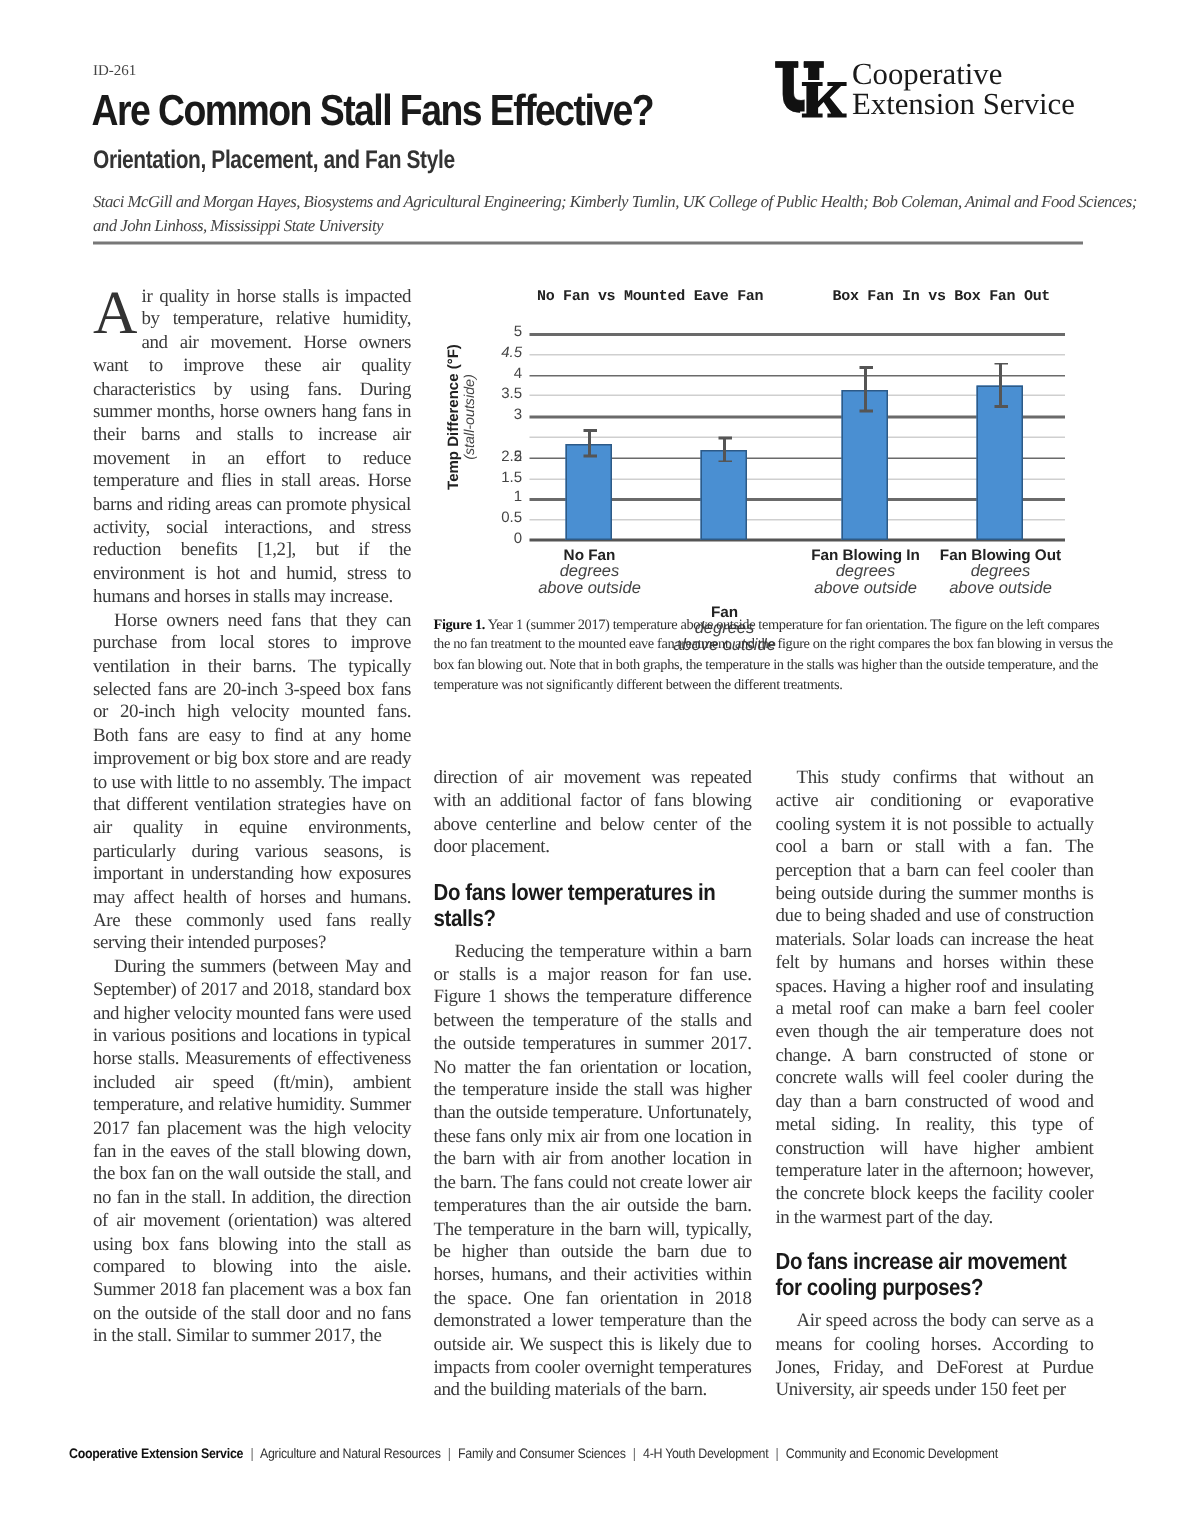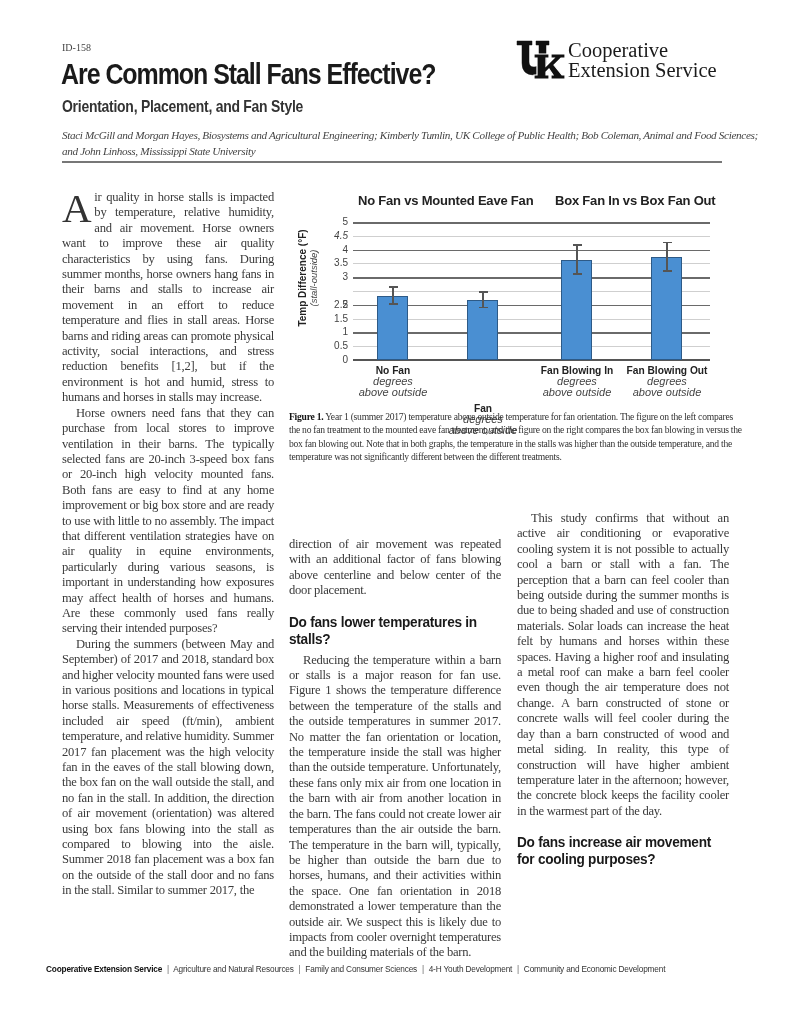--- a/index.html
+++ b/index.html
@@ -13,27 +13,27 @@
   .header-rule { position: absolute; left: 62px; top: 161px; width: 660px; height: 2px; background: #777; }
 
   .logo { position: absolute; left: 516px; top: 40px; display: flex; align-items: flex-start; }
   .logo-uk { width: 50px; height: 40px; position: relative; }
   .logo-text { margin-left: 2px; font-family: "Liberation Serif", serif; font-size: 20.5px; line-height: 20px; color: #1a1a1a; }
 
   .col { position: absolute; font-size: 12.6px; line-height: 15.4px; color: #3a3a3a; text-align: justify; hyphens: auto; letter-spacing: -0.25px; }
   .col p { text-indent: 14px; }
   .col p.noindent { text-indent: 0; }
   .col1 { left: 62px; top: 190px; width: 212px; }
-  .col2 { left: 289px; top: 537px; width: 212px; }
+  .col2 { left: 289px; top: 511px; width: 212px; }
   .col3 { left: 517px; top: 511px; width: 212px; }
   .dropcap { float: left; font-size: 41px; line-height: 32px; margin: 2px 3px 0 0; color: #333; }
   .section-heading { font-family: "Liberation Sans", sans-serif; font-weight: bold; font-size: 15.5px; line-height: 17px; color: #1a1a1a; margin: 14px 0 6px 0; transform: scaleX(0.88); transform-origin: left top; width: 240px; text-align: left; letter-spacing: -0.3px; }
 
   .figure { position: absolute; left: 290px; top: 185px; width: 450px; height: 220px; }
-  .chart-title { position: absolute; font-family: Liberation Sans, sans-serif; font-weight: bold; font-size: 13px; color: #222; white-space: nowrap; letter-spacing: -0.2px; }
+  .chart-title { position: absolute; font-family: Liberation Mono, monospace; font-weight: bold; font-size: 10px; color: #222; white-space: nowrap; letter-spacing: -0.2px; }
   .ylabel { position: absolute; left: -42px; top: 82px; width: 120px; transform: rotate(-90deg); text-align: center; font-family: "Liberation Sans", sans-serif; }
   .ylabel .main { font-weight: bold; font-size: 10px; color: #222; display: block; }
   .ylabel .sub { font-style: italic; font-size: 9.5px; color: #444; display: block; }
   .tick { position: absolute; width: 22px; text-align: right; font-family: "Liberation Sans", sans-serif; font-size: 10px; color: #444; line-height: 10px; }
   .grid { position: absolute; left: 63px; width: 357px; height: 1px; }
   .grid.major { background: #6a6a6a; height: 1.5px; }
   .grid.minor { background: #cfcfcf; }
   .axis-base { position: absolute; left: 63px; width: 357px; height: 2px; background: #555; }
   .bar { position: absolute; width: 31px; background: #4a8fd2; border: 1px solid #2d5a87; }
   .errbar { position: absolute; width: 1.5px; background: #555; }
@@ -45,21 +45,21 @@
   .caption { position: absolute; left: 289px; top: 410px; width: 455px; font-family: Liberation Serif, serif; font-size: 9.6px; line-height: 13.3px; color: #333; letter-spacing: -0.25px; }
   .caption b { color: #111; }
 
   .footer { position: absolute; left: 46px; top: 964px; width: 710px; font-family: "Liberation Sans", sans-serif; font-size: 9.2px; color: #333; white-space: nowrap; transform: scaleX(0.9); transform-origin: left top; letter-spacing: -0.2px; }
   .footer .brand { font-weight: bold; color: #111; }
   .footer .sep { color: #666; margin: 0 3px; }
 </style>
 </head>
 <body>
 
-<div class="docid">ID-158</div>
+<div class="docid">ID-261</div>
 <h1 class="title">Are Common Stall Fans Effective?</h1>
 <h2 class="subtitle">Orientation, Placement, and Fan Style</h2>
 <div class="authors">Staci McGill and Morgan Hayes, Biosystems and Agricultural Engineering; Kimberly Tumlin, UK College of Public Health; Bob Coleman, Animal and Food Sciences; and John Linhoss, Mississippi State University</div>
 <div class="header-rule"></div>
 
 <div class="logo">
   <div class="logo-uk">
     <svg width="50" height="40" viewBox="0 0 50 40">
 
       <path d="M1 1 H16 V5 H13 V22 Q13 27 18 27 Q23 27 23 22 V5 H20 V1 H33 V5 H30 V23 Q30 35 18 35 Q6 35 6 23 V5 H1 Z" fill="#111" stroke="#111" stroke-width="0.5"></path>
@@ -154,20 +154,21 @@
 
 <div class="col col2">
   <p class="noindent">direction of air movement was repeated with an additional factor of fans blowing above centerline and below center of the door placement.</p>
   <h3 class="section-heading">Do fans lower temperatures in stalls?</h3>
   <p>Reducing the temperature within a barn or stalls is a major reason for fan use. Figure 1 shows the temperature difference between the temperature of the stalls and the outside temperatures in summer 2017. No matter the fan orientation or location, the temperature inside the stall was higher than the outside temperature. Unfortunately, these fans only mix air from one location in the barn with air from another location in the barn. The fans could not create lower air temperatures than the air outside the barn. The temperature in the barn will, typically, be higher than outside the barn due to horses, humans, and their activities within the space. One fan orientation in 2018 demonstrated a lower temperature than the outside air. We suspect this is likely due to impacts from cooler overnight temperatures and the building materials of the barn.</p>
 </div>
 
 <div class="col col3">
   <p>This study confirms that without an active air conditioning or evaporative cooling system it is not possible to actually cool a barn or stall with a fan. The perception that a barn can feel cooler than being outside during the summer months is due to being shaded and use of construction materials. Solar loads can increase the heat felt by humans and horses within these spaces. Having a higher roof and insulating a metal roof can make a barn feel cooler even though the air temperature does not change. A barn constructed of stone or concrete walls will feel cooler during the day than a barn constructed of wood and metal siding. In reality, this type of construction will have higher ambient temperature later in the afternoon; however, the concrete block keeps the facility cooler in the warmest part of the day.</p>
   <h3 class="section-heading">Do fans increase air movement for cooling purposes?</h3>
+  <p>Air speed across the body can serve as a means for cooling horses. According to Jones, Friday, and DeForest at Purdue University, air speeds under 150 feet per</p>
 </div>
 
 <div class="footer">
   <span class="brand">Cooperative Extension Service</span>
   <span class="sep">|</span>
   <span>Agriculture and Natural Resources</span>
   <span class="sep">|</span>
   <span>Family and Consumer Sciences</span>
   <span class="sep">|</span>
   <span>4-H Youth Development</span>

